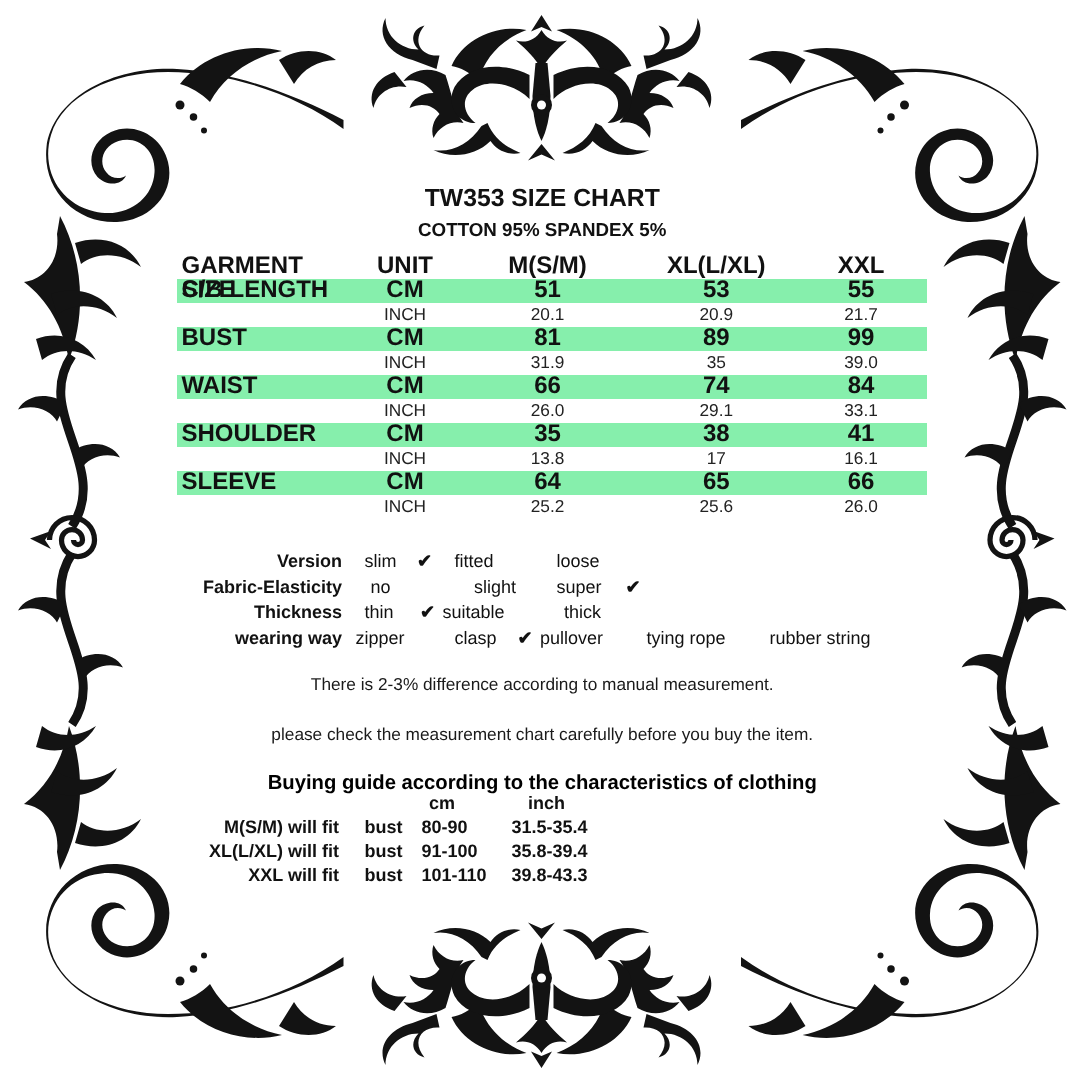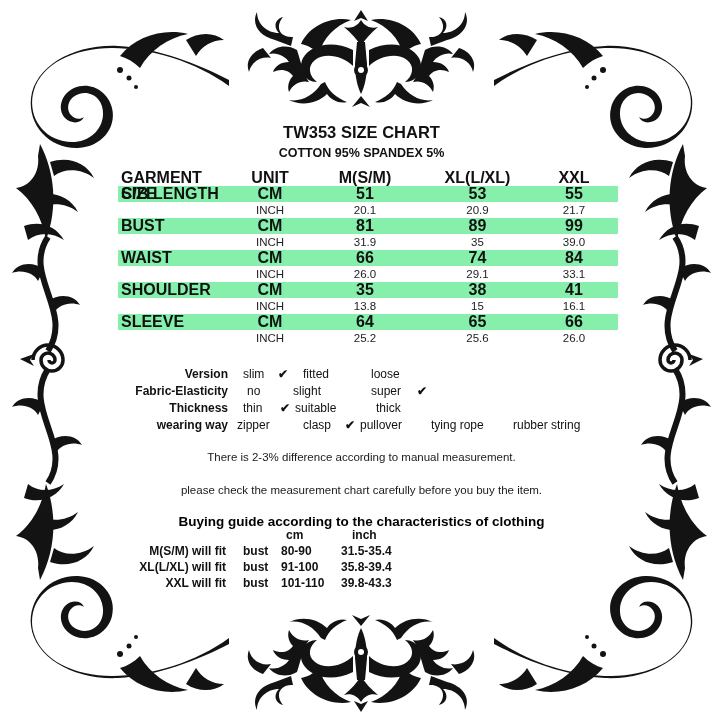--- a/index.html
+++ b/index.html
@@ -195,21 +195,21 @@
       <div class="c1">SHOULDER</div>
       <div class="c2">CM</div>
       <div class="c3">35</div>
       <div class="c4">38</div>
       <div class="c5">41</div>
     </div>
     <div class="srow inch">
       <div class="c1"></div>
       <div class="c2">INCH</div>
       <div class="c3">13.8</div>
-      <div class="c4">15</div>
+      <div class="c4">17</div>
       <div class="c5">16.1</div>
     </div>
     <div class="srow cm">
       <div class="c1">SLEEVE</div>
       <div class="c2">CM</div>
       <div class="c3">64</div>
       <div class="c4">65</div>
       <div class="c5">66</div>
     </div>
     <div class="srow inch">
@@ -223,21 +223,21 @@
 
   <div class="abs">
     <span class="alabel y1">Version</span>
     <span class="aopt y1" style="left:243px">slim</span>
     <span class="chk y1" style="left:278px">✔</span>
     <span class="aopt y1" style="left:303px">fitted</span>
     <span class="aopt y1" style="left:371px">loose</span>
 
     <span class="alabel y2">Fabric-Elasticity</span>
     <span class="aopt y2" style="left:247px">no</span>
-    <span class="aopt y2" style="left:293px">slight</span>
+    <span class="aopt y2" style="left:316px">slight</span>
     <span class="aopt y2" style="left:371px">super</span>
     <span class="chk y2" style="left:417px">✔</span>
 
     <span class="alabel y3">Thickness</span>
     <span class="aopt y3" style="left:243px">thin</span>
     <span class="chk y3" style="left:280px">✔</span>
     <span class="aopt y3" style="left:295px">suitable</span>
     <span class="aopt y3" style="left:376px">thick</span>
 
     <span class="alabel y4">wearing way</span>

